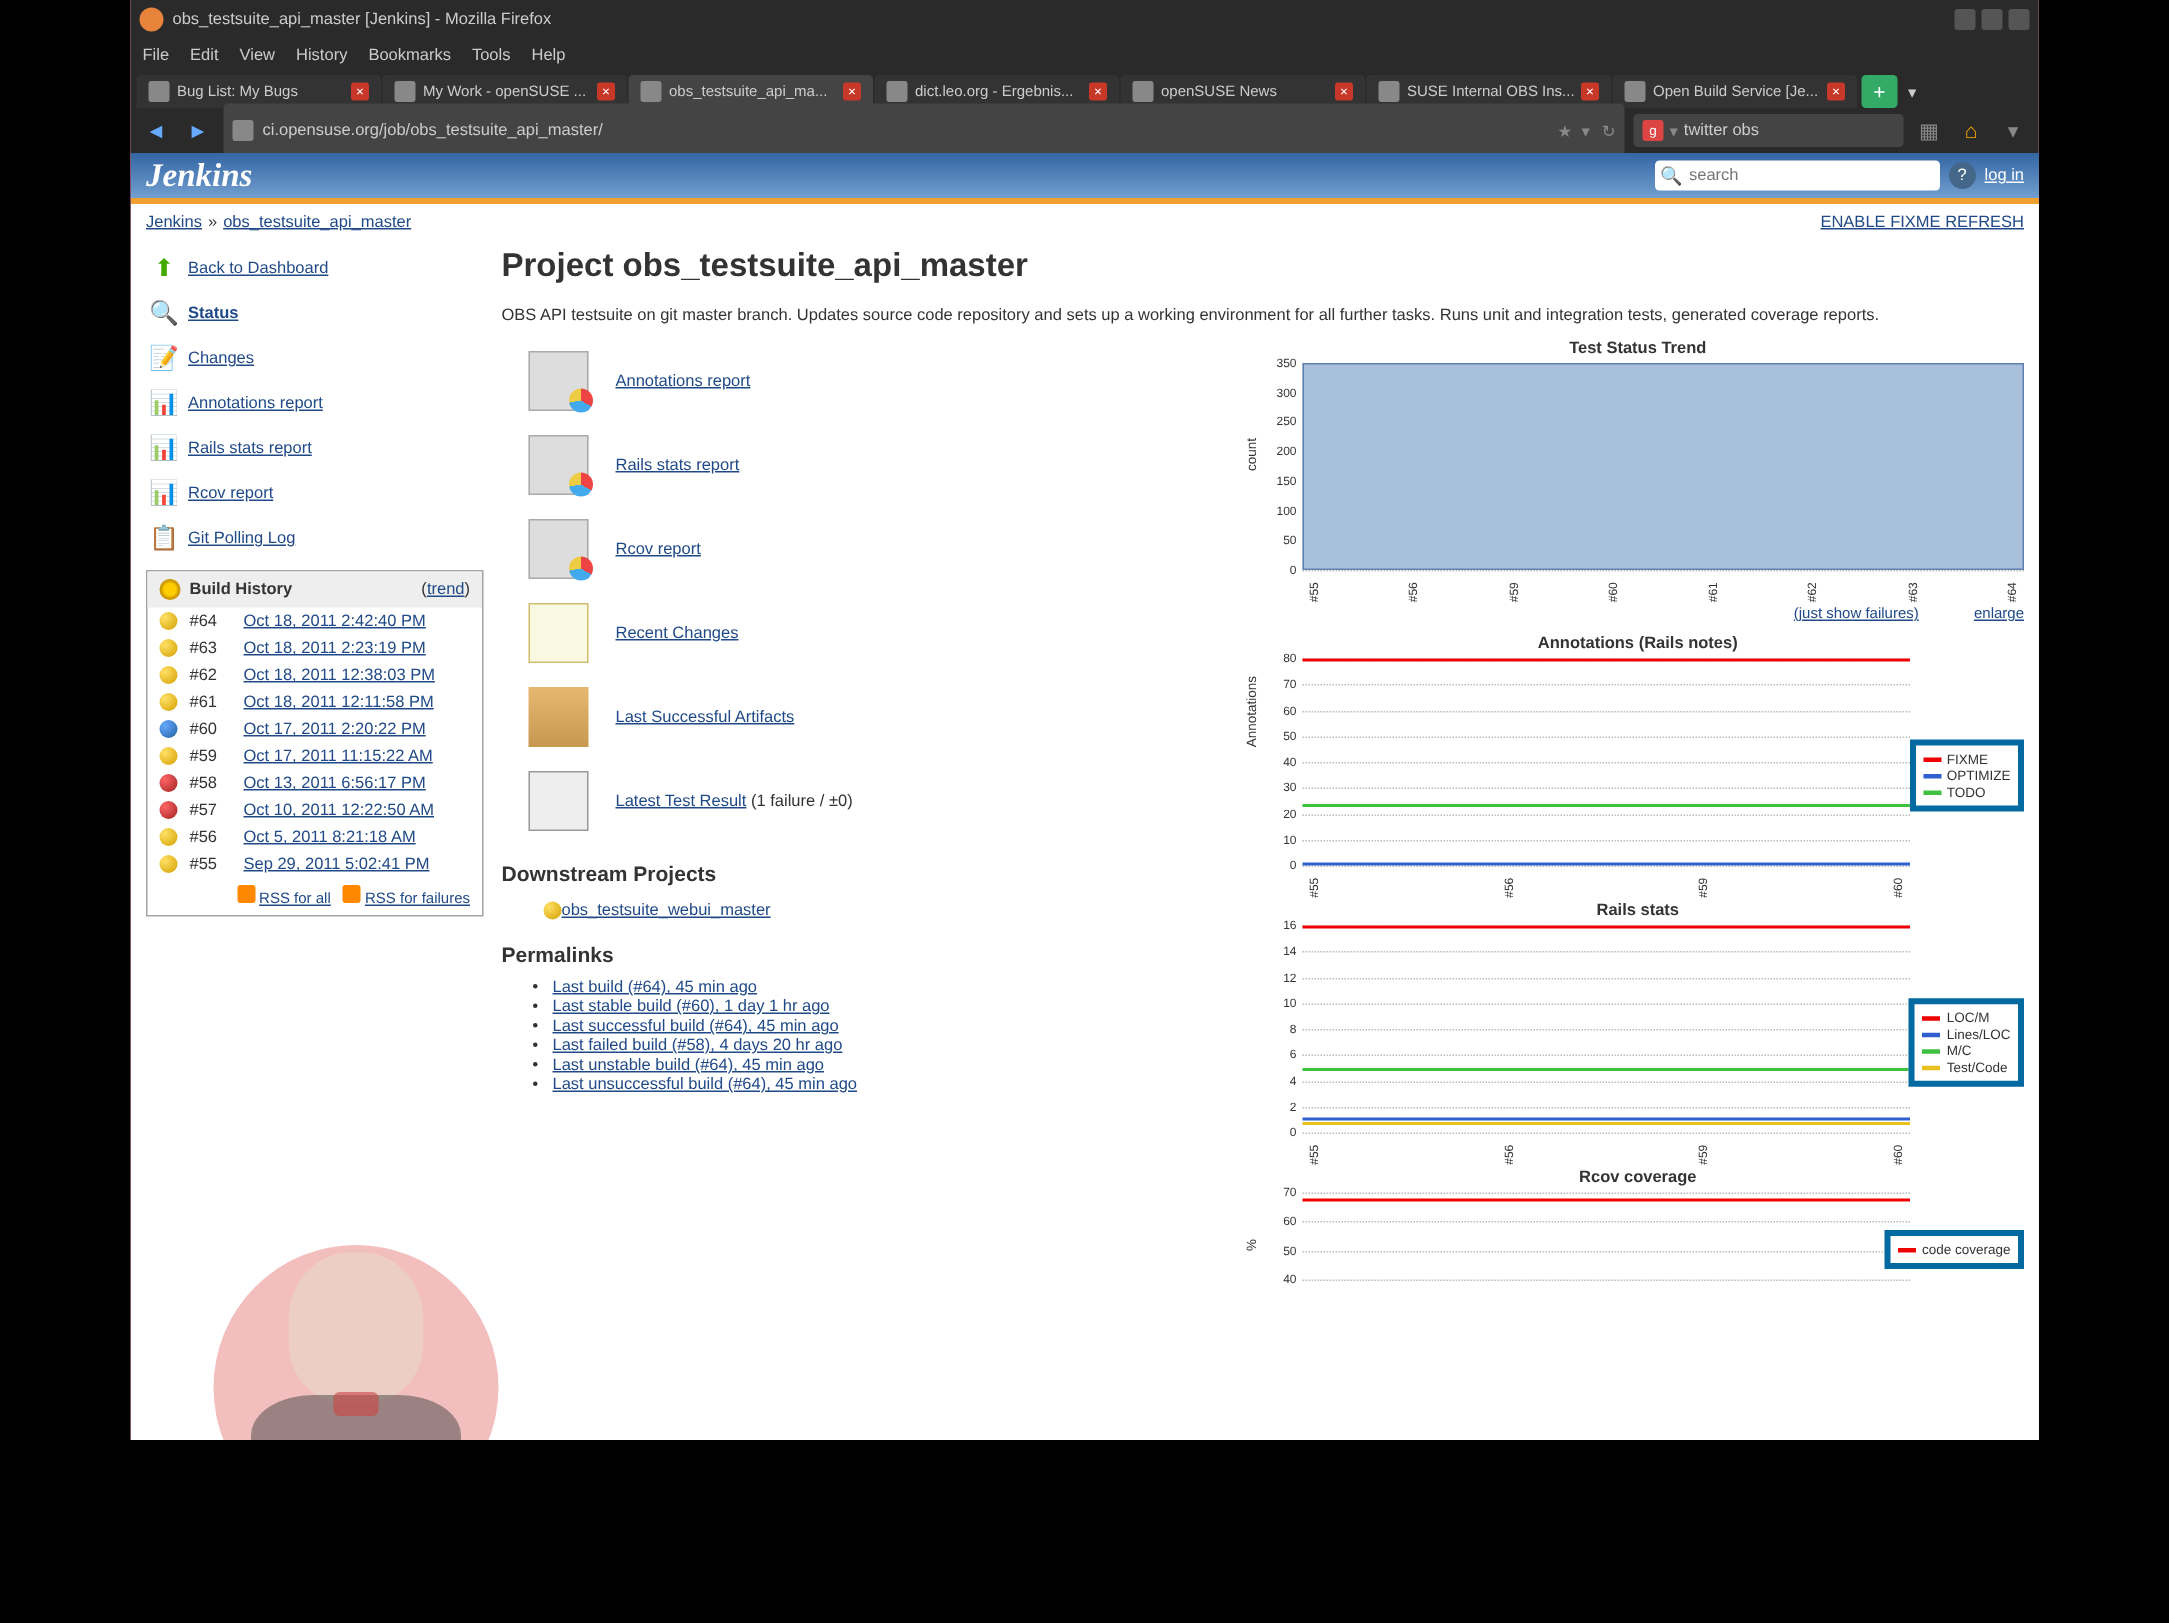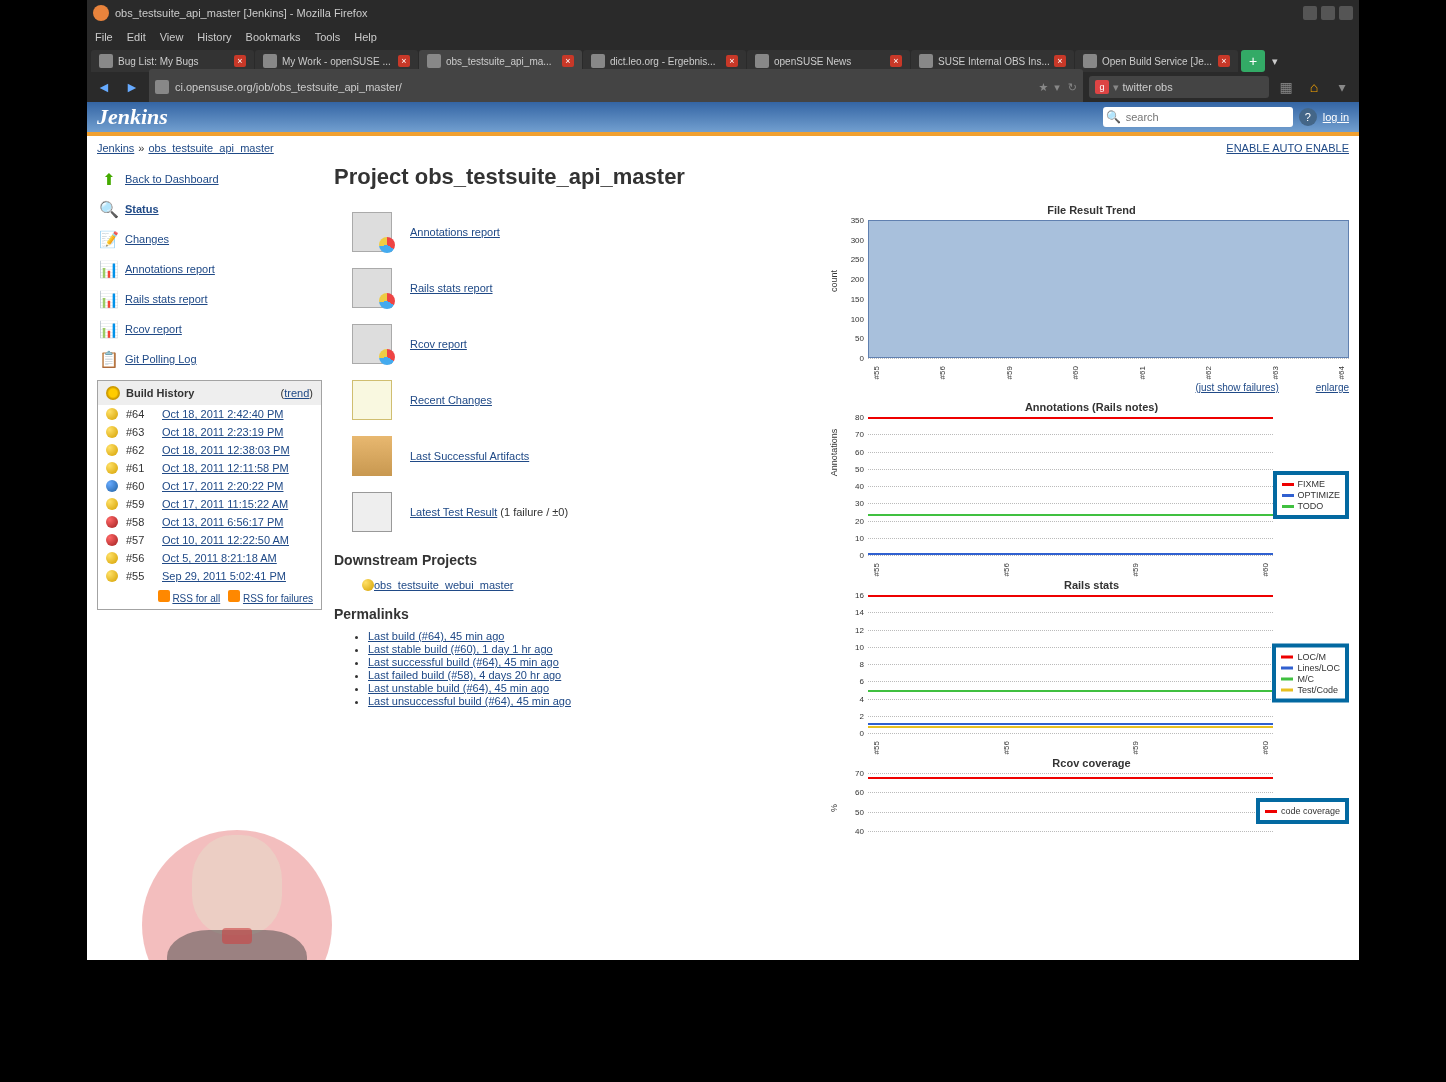--- a/index.html
+++ b/index.html
@@ -204,21 +204,21 @@
       </div>
       <div class="help">?</div>
       <a class="login">log in</a>
     </div>
     <div class="borderbar"></div>
 
     <div class="breadcrumbs">
       <a>Jenkins</a>
       <span style="margin:0 4px;">»</span>
       <a>obs_testsuite_api_master</a>
-      <a class="right" style="color:#204a87;text-decoration:underline;">ENABLE AUTO ENABLE</a>
+      <a class="right" style="color:#204a87;text-decoration:underline;">ENABLE FIXME REFRESH</a>
     </div>
 
     <div class="content">
       <div class="sidebar">
         <div class="side-item">
           <span class="side-icon" style="color:#4a0;">⬆</span>
           <a>Back to Dashboard</a>
         </div>
         <div class="side-item bold">
           <span class="side-icon">🔍</span>
@@ -305,20 +305,21 @@
             </div>
           <div class="bh-foot">
             <span><span class="rss"></span> <a>RSS for all</a></span>
             <span><span class="rss"></span> <a>RSS for failures</a></span>
           </div>
         </div>
       </div>
 
       <div class="main">
         <h1>Project obs_testsuite_api_master</h1>
+        <p class="desc">OBS API testsuite on git master branch. Updates source code repository and sets up a working environment for all further tasks. Runs unit and integration tests, generated coverage reports.</p>
 
         <div class="layout2">
           <div class="col-l">
             <div class="report-row">
               <div class="report-icon"></div>
               <a>Annotations report</a>
             </div>
             <div class="report-row">
               <div class="report-icon"></div>
               <a>Rails stats report</a>
@@ -354,21 +355,21 @@
                 <li><a>Last build (#64), 45 min ago</a></li>
                 <li><a>Last stable build (#60), 1 day 1 hr ago</a></li>
                 <li><a>Last successful build (#64), 45 min ago</a></li>
                 <li><a>Last failed build (#58), 4 days 20 hr ago</a></li>
                 <li><a>Last unstable build (#64), 45 min ago</a></li>
                 <li><a>Last unsuccessful build (#64), 45 min ago</a></li>
               </ul>
           </div>
 
           <div class="col-r" id="charts-col">
-              <div class="chart-title">File Result Trend</div>
+              <div class="chart-title">Test Status Trend</div>
               <div class="chart">
                 <div class="ylabel">count</div>
                 <div class="plot">
                   <div class="gline" style="top:100%"></div>
                   <div class="ytick" style="top:100%">0</div>
                   <div class="gline" style="top:85.71428571428572%"></div>
                   <div class="ytick" style="top:85.71428571428572%">50</div>
                   <div class="gline" style="top:71.42857142857143%"></div>
                   <div class="ytick" style="top:71.42857142857143%">100</div>
                   <div class="gline" style="top:57.142857142857146%"></div>

